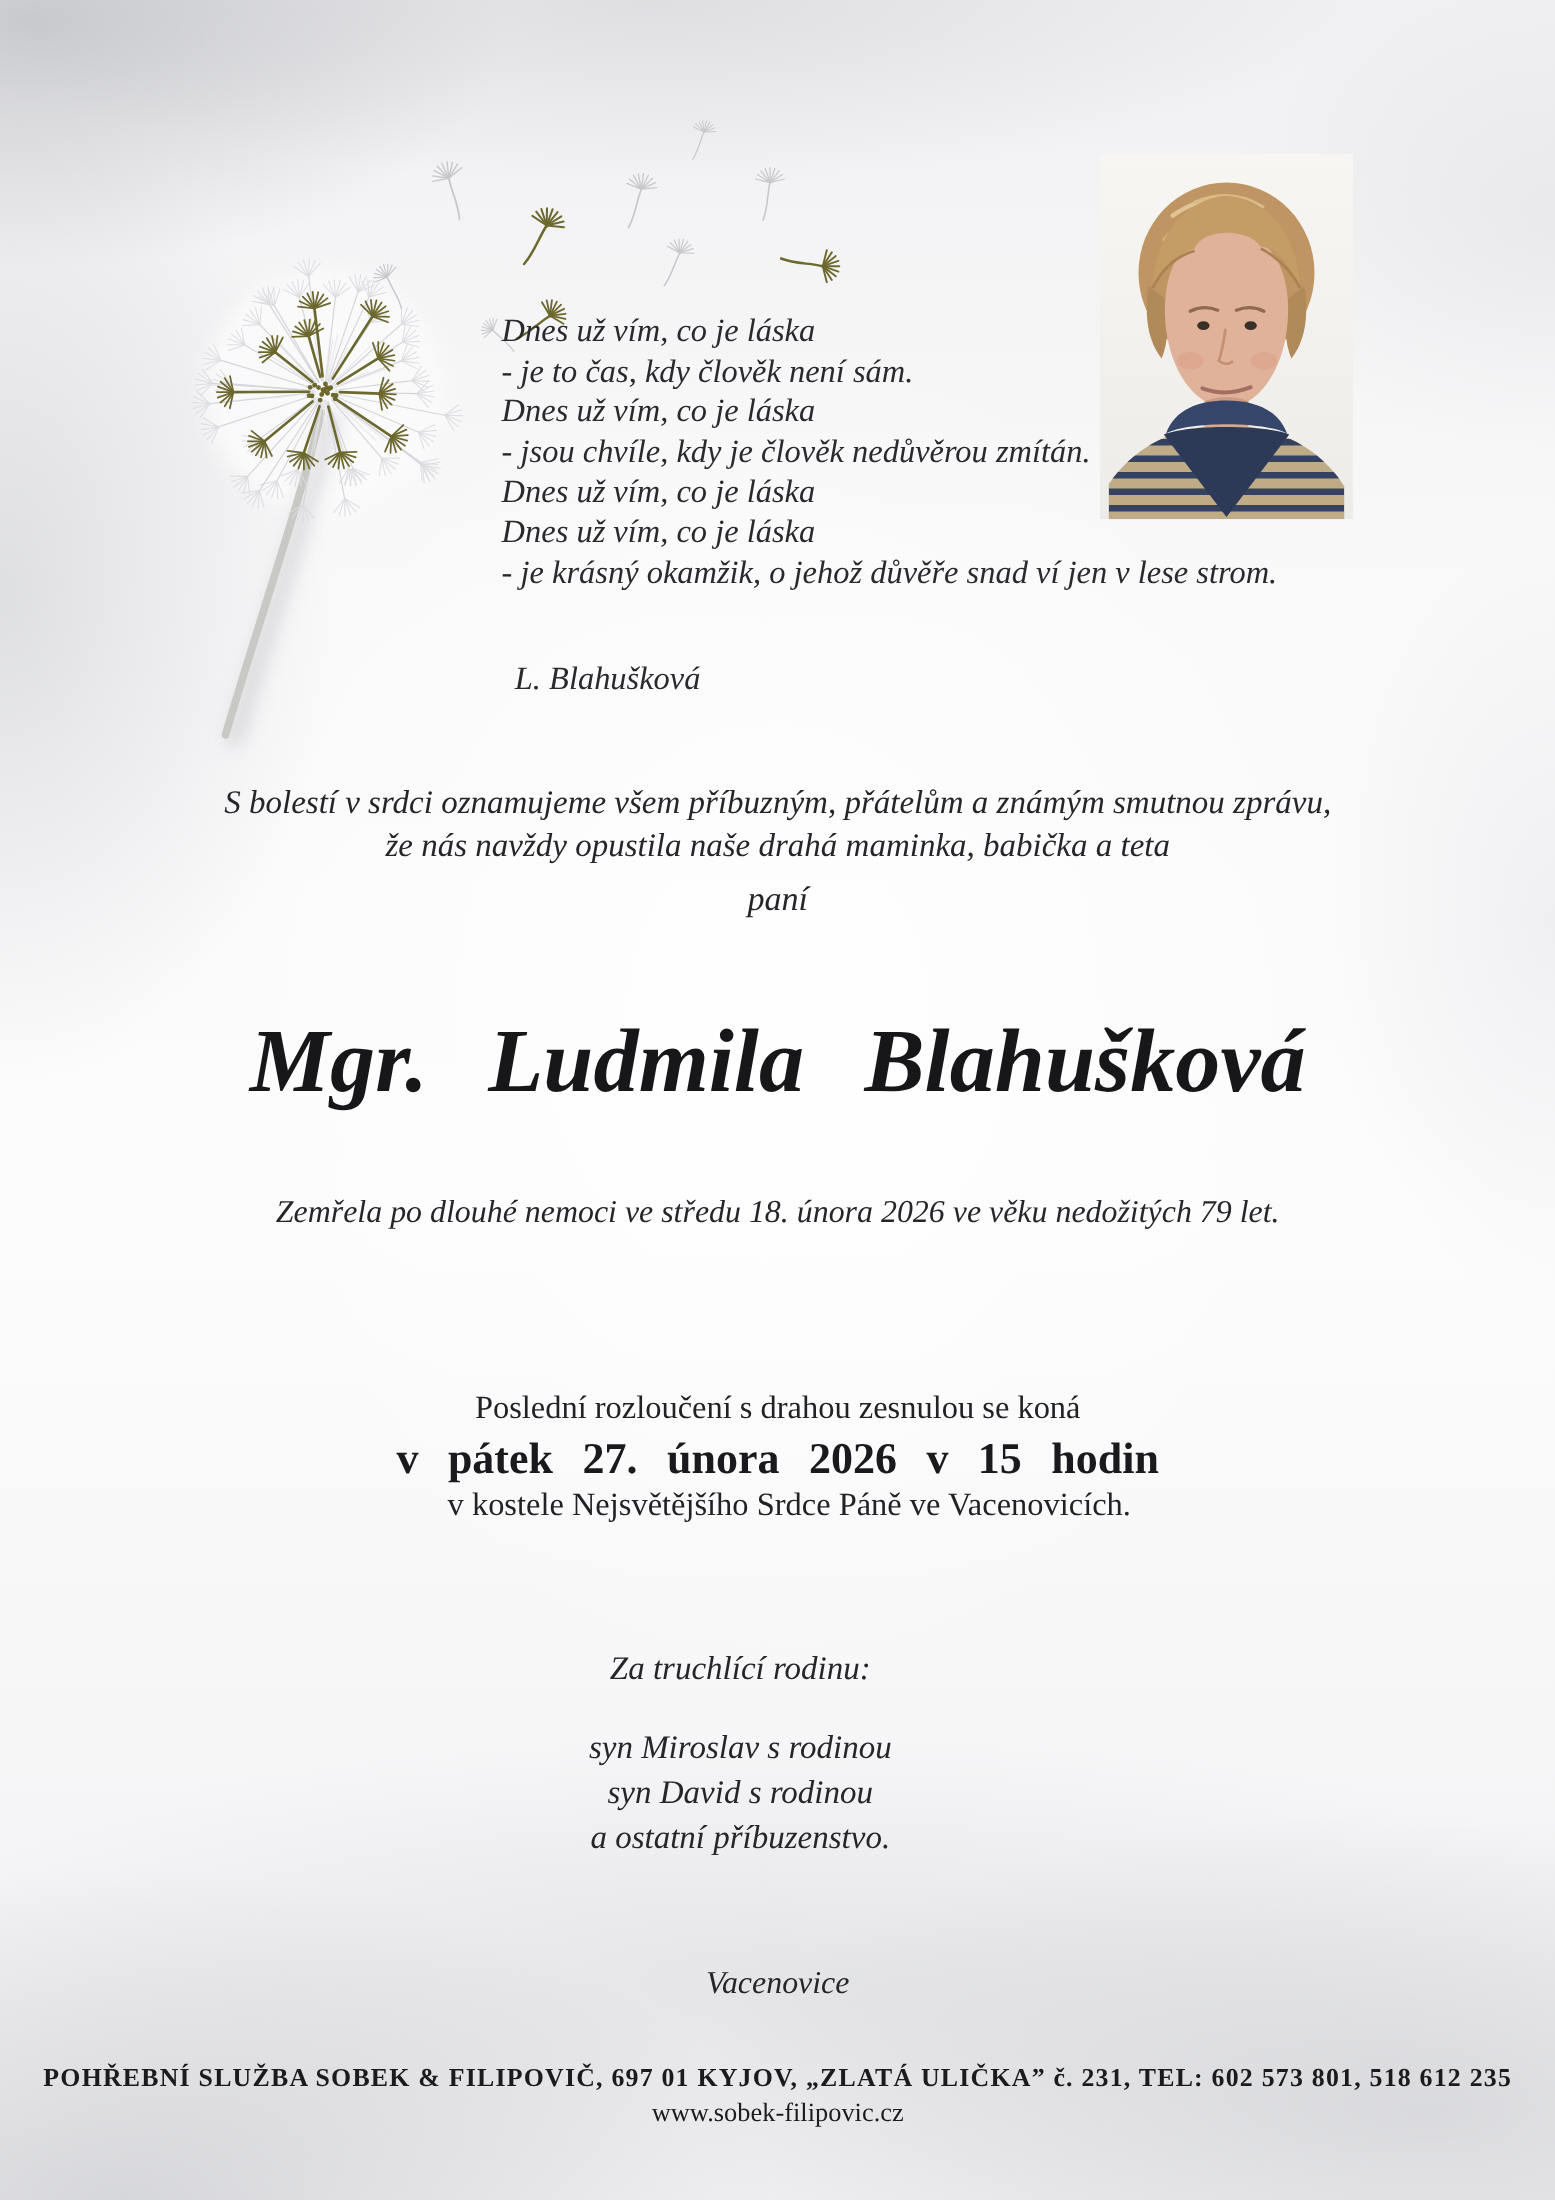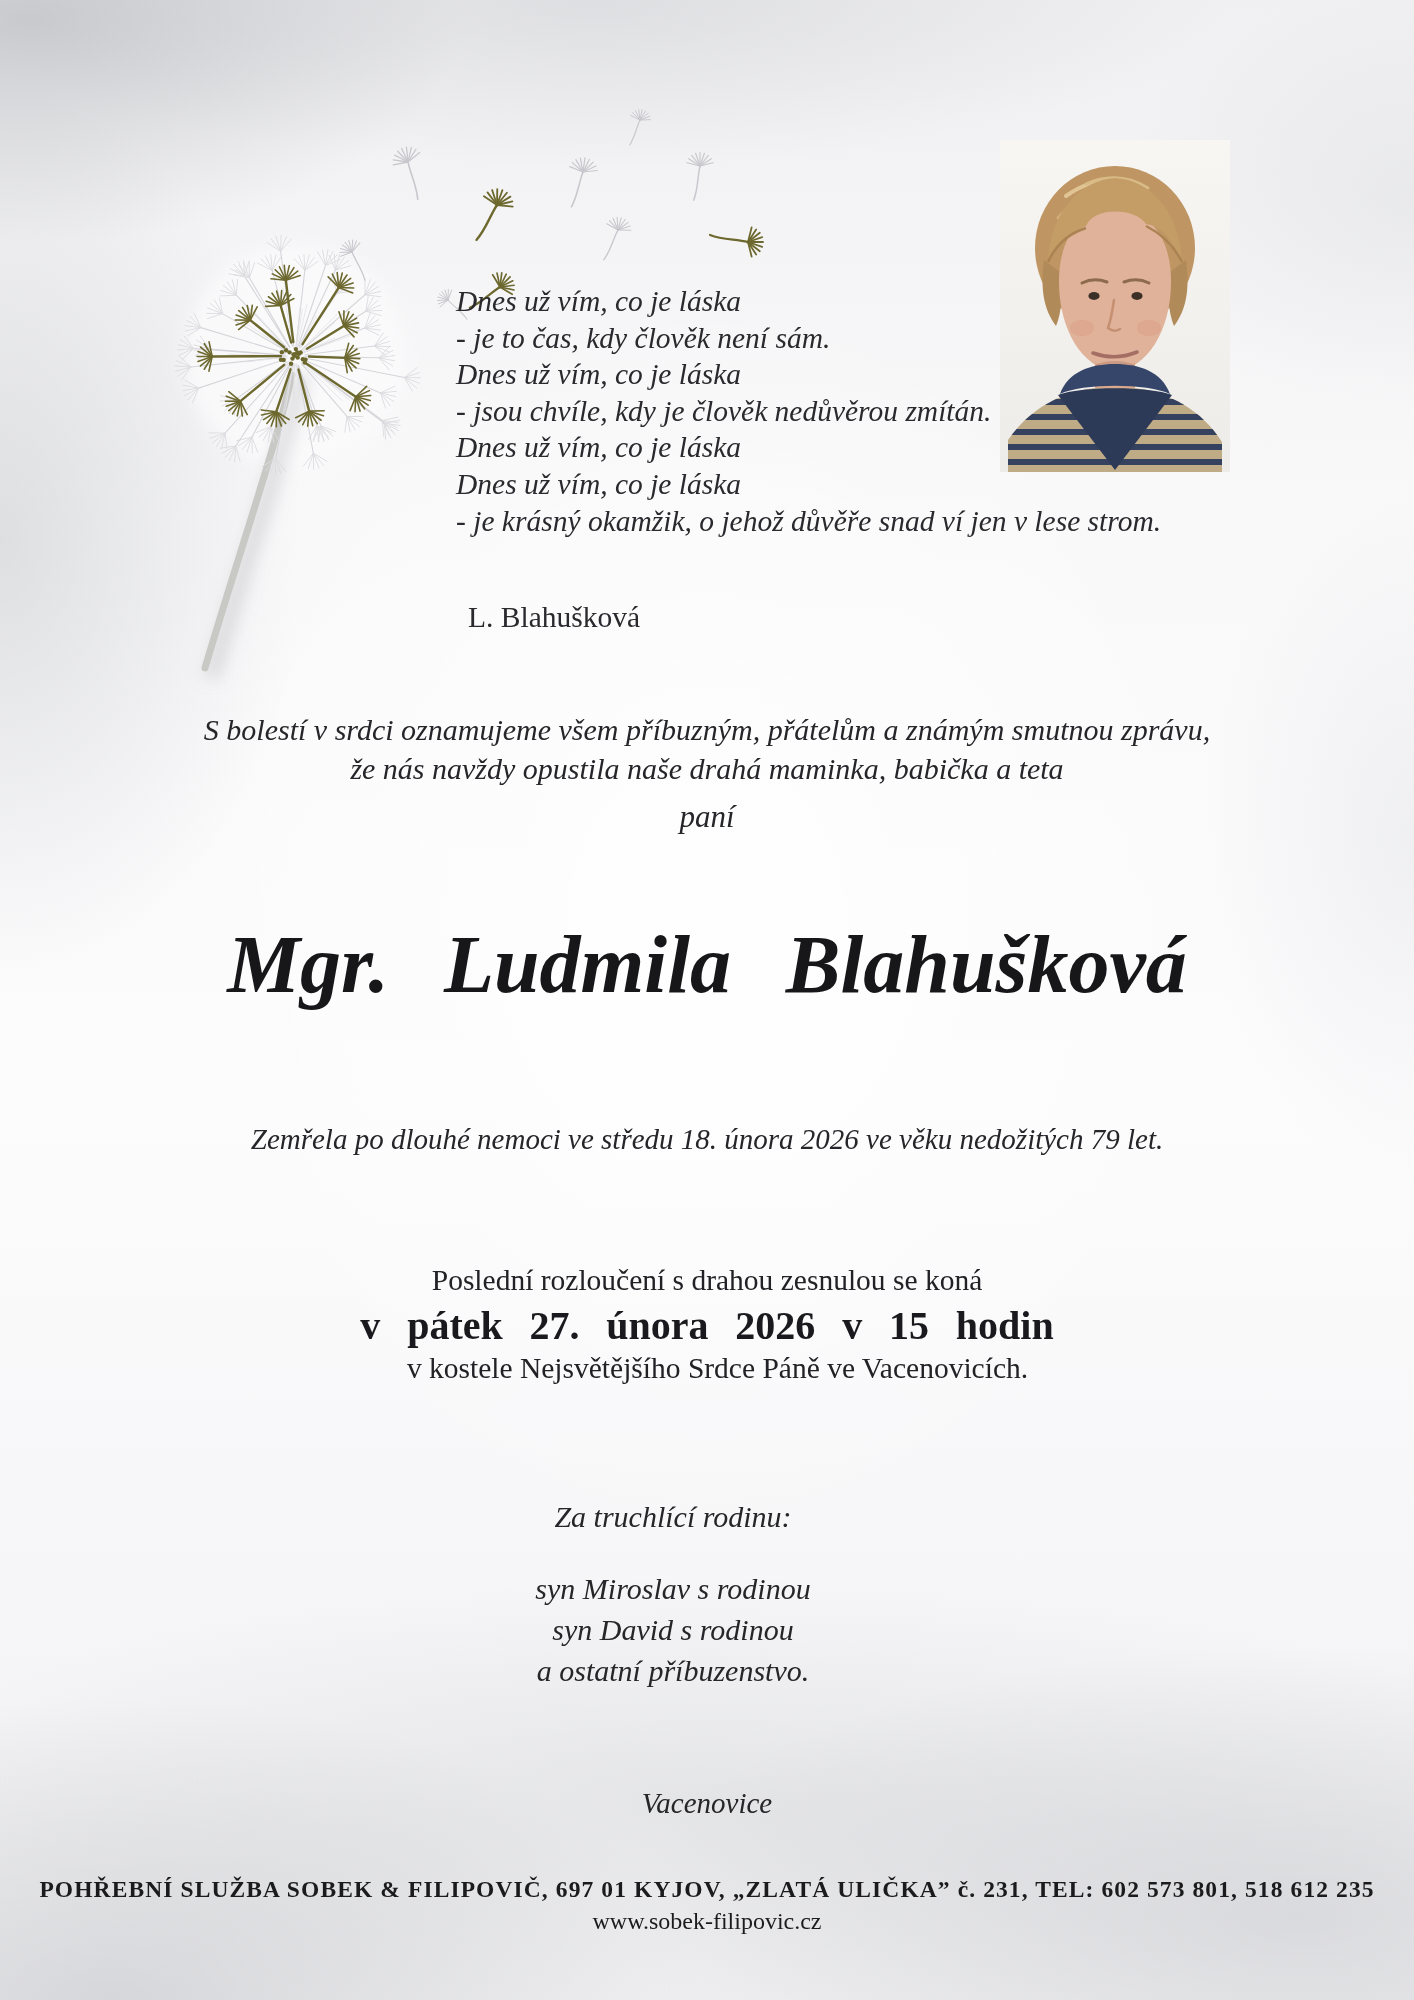--- a/index.html
+++ b/index.html
@@ -18,27 +18,27 @@
       radial-gradient(ellipse 300px 500px at 100% 42%, rgba(170,172,179,.14), rgba(170,172,179,0) 70%),
       radial-gradient(ellipse 820px 420px at 8% 100%, rgba(152,154,161,.30), rgba(152,154,161,0) 72%),
       radial-gradient(ellipse 940px 380px at 92% 96%, rgba(158,160,167,.28), rgba(158,160,167,0) 72%),
       radial-gradient(ellipse 1200px 320px at 50% 90%, rgba(168,170,177,.20), rgba(168,170,177,0) 70%),
       linear-gradient(180deg,#f0f0f2 0%,#f9f9fa 26%,#fcfcfd 55%,#f1f1f3 100%);
   }
   .abs{position:absolute;}
   .centered{left:0;right:0;text-align:center;}
 
   .poem{left:456px;top:283px;font-style:italic;font-size:29.5px;line-height:36.6px;white-space:nowrap;color:#2a2a2e;}
-  .poem-author{left:468px;top:601px;font-size:29.5px;color:#2a2a2e;}
+  .poem-author{left:468px;top:601px;font-style:italic;font-size:29.5px;color:#2a2a2e;}
 
   .announce{top:710px;font-style:italic;font-size:30px;line-height:39px;color:#26262a;}
   .salutation{top:799px;font-style:italic;font-size:31px;color:#26262a;}
 
   .deceased-name{top:918px;font-style:italic;font-weight:bold;font-size:82px;word-spacing:.42em;color:#17171a;white-space:nowrap;}
-  .death-info{top:1086px;font-style:italic;font-size:29px;color:#26262a;margin-top:37px;}
+  .death-info{top:1086px;font-style:italic;font-size:29px;color:#26262a;}
 
   .funeral{top:1264px;color:#222226;}
   .funeral-l1{font-size:29.5px;margin-bottom:5px;}
   .funeral-l2{font-size:40px;font-weight:bold;word-spacing:.42em;margin-bottom:3px;color:#1a1a1e;}
   .funeral-l3{font-size:29.5px;padding-left:21px;}
 
   .mourning{top:1500px;transform:translateX(-34px);font-style:italic;color:#26262a;}
   .mourning-heading{font-size:30px;}
   .mourning-members{margin-top:34px;font-size:30px;line-height:41px;}
 

